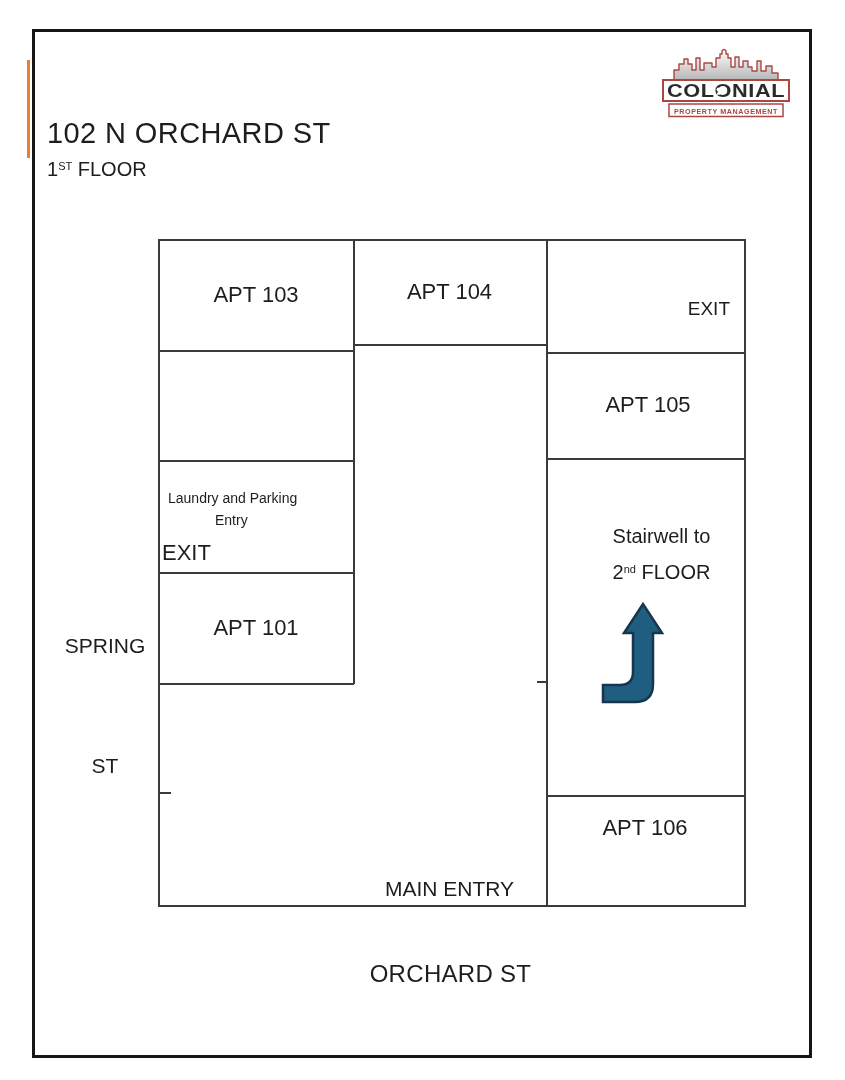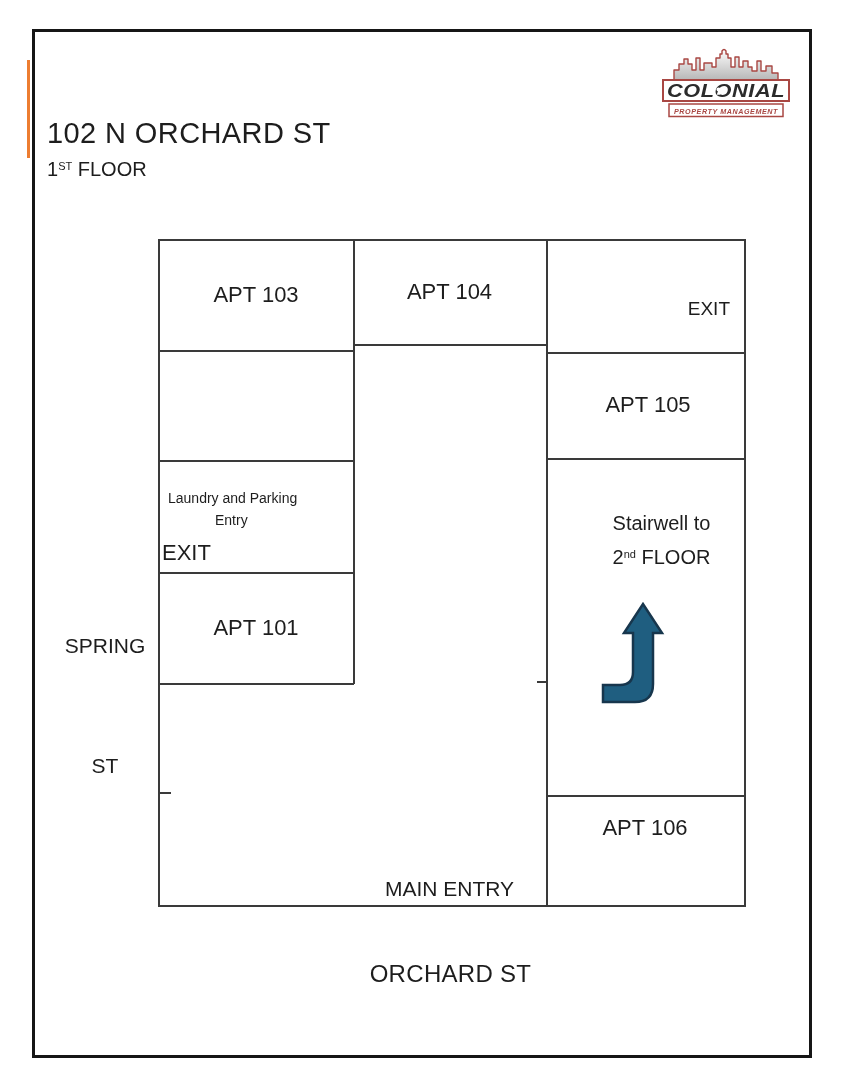--- a/index.html
+++ b/index.html
@@ -24,27 +24,27 @@
   .room{
     position:absolute;display:flex;align-items:center;justify-content:center;
     font-size:22px;box-sizing:border-box;white-space:pre;
   }
   .exit-cell{justify-content:flex-end;padding-right:7px;padding-top:26px;font-size:19px;}
   .laundry-cell{position:absolute;box-sizing:border-box;margin-top:24px;}
   .laundry-l1{position:absolute;left:10px;top:6px;font-size:14px;white-space:pre;}
   .laundry-l2{position:absolute;left:57px;top:28px;font-size:14px;white-space:pre;}
   .laundry-exit{position:absolute;left:4px;top:56px;font-size:22px;white-space:pre;}
   .stair-text{position:absolute;left:546px;top:512px;width:198px;text-align:center;font-size:20px;}
-  .stair-line{margin:0;white-space:pre;padding-left:33px;}
+  .stair-line{margin:13px;white-space:pre;padding-left:33px;}
   .stair-line2{margin-top:11px;}
   .main-entry{position:absolute;left:353px;top:877px;width:193px;text-align:center;font-size:21px;white-space:pre;}
   .street-bottom{position:absolute;left:348px;top:960px;width:205px;text-align:center;font-size:24px;letter-spacing:.3px;white-space:pre;}
   .street-left{position:absolute;left:42px;top:546px;width:126px;text-align:center;font-size:21px;line-height:40px;white-space:pre;}
   .arrow-wrap{position:absolute;left:600px;top:601px;width:72px;height:113px;}
-  .logo-wrap{position:absolute;left:660px;top:48px;width:132px;height:70px;font-style:italic;}
+  .logo-wrap{position:absolute;left:660px;top:48px;width:132px;height:70px;}
 </style>
 </head>
 <body>
 
 <div class="page">
 
   <div class="page-border"></div>
   <div class="accent-bar"></div>
 
   <div class="page-title">102 N ORCHARD ST</div>

